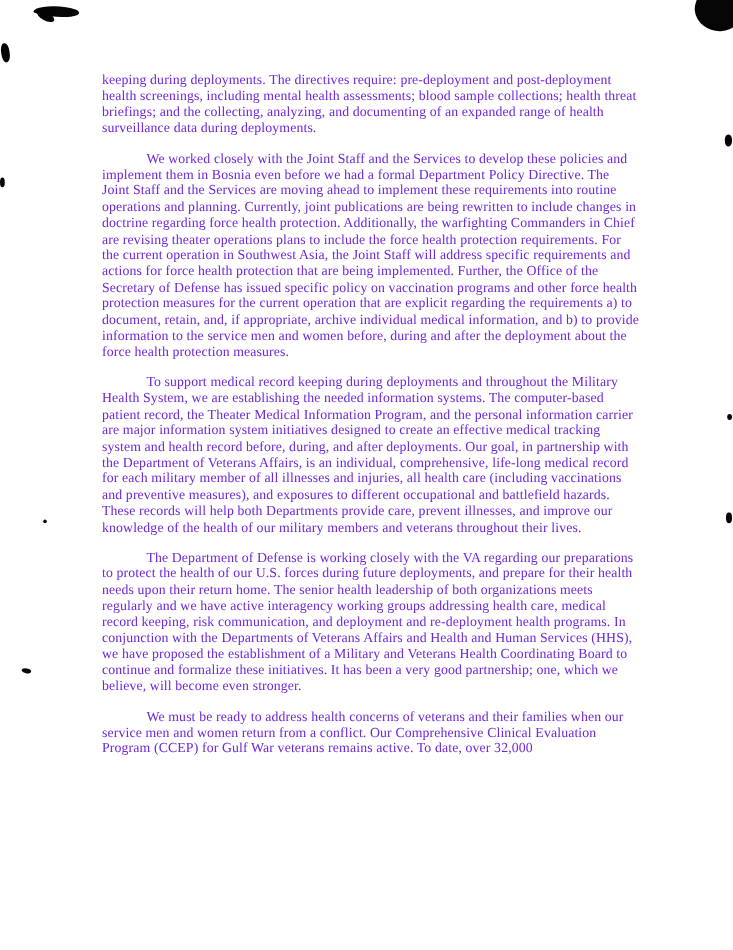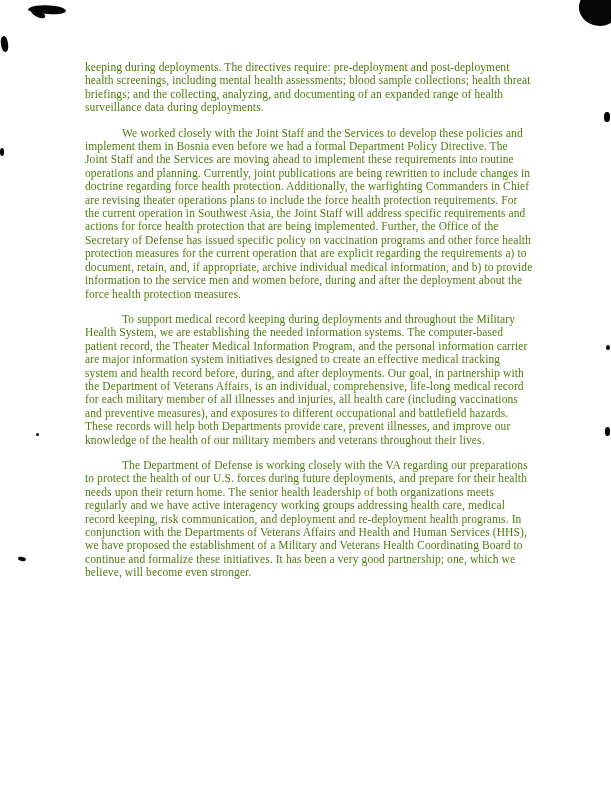--- a/index.html
+++ b/index.html
@@ -7,21 +7,21 @@
     padding: 0;
     background: #ffffff;
   }
   .page {
     position: relative;
     width: 611px;
     height: 636px;
     background: #ffffff;
     overflow: hidden;
     font-family: "Liberation Serif", serif;
-    color: #4d7c0f;
+    color: #6d28d9;
   }
   .text-block {
     position: absolute;
     left: 85px;
     top: 61px;
     width: 448px;
     font-size: 11.5px;
     line-height: 13.4px;
     text-align: left;
     letter-spacing: 0.1px;
@@ -91,17 +91,18 @@
   <div class="artifact a-right2"></div>
   <div class="artifact a-right3"></div>
   <div class="artifact a-right4"></div>
   <div class="artifact a-speck1"></div>
 
   <div class="text-block">
     <p class="para no-indent">keeping during deployments. The directives require: pre-deployment and post-deployment health screenings, including mental health assessments; blood sample collections; health threat briefings; and the collecting, analyzing, and documenting of an expanded range of health surveillance data during deployments.</p>
     <p class="para">We worked closely with the Joint Staff and the Services to develop these policies and implement them in Bosnia even before we had a formal Department Policy Directive. The Joint Staff and the Services are moving ahead to implement these requirements into routine operations and planning. Currently, joint publications are being rewritten to include changes in doctrine regarding force health protection. Additionally, the warfighting Commanders in Chief are revising theater operations plans to include the force health protection requirements. For the current operation in Southwest Asia, the Joint Staff will address specific requirements and actions for force health protection that are being implemented. Further, the Office of the Secretary of Defense has issued specific policy on vaccination programs and other force health protection measures for the current operation that are explicit regarding the requirements a) to document, retain, and, if appropriate, archive individual medical information, and b) to provide information to the service men and women before, during and after the deployment about the force health protection measures.</p>
     <p class="para">To support medical record keeping during deployments and throughout the Military Health System, we are establishing the needed information systems. The computer-based patient record, the Theater Medical Information Program, and the personal information carrier are major information system initiatives designed to create an effective medical tracking system and health record before, during, and after deployments. Our goal, in partnership with the Department of Veterans Affairs, is an individual, comprehensive, life-long medical record for each military member of all illnesses and injuries, all health care (including vaccinations and preventive measures), and exposures to different occupational and battlefield hazards. These records will help both Departments provide care, prevent illnesses, and improve our knowledge of the health of our military members and veterans throughout their lives.</p>
     <p class="para">The Department of Defense is working closely with the VA regarding our preparations to protect the health of our U.S. forces during future deployments, and prepare for their health needs upon their return home. The senior health leadership of both organizations meets regularly and we have active interagency working groups addressing health care, medical record keeping, risk communication, and deployment and re-deployment health programs. In conjunction with the Departments of Veterans Affairs and Health and Human Services (HHS), we have proposed the establishment of a Military and Veterans Health Coordinating Board to continue and formalize these initiatives. It has been a very good partnership; one, which we believe, will become even stronger.</p>
+    <p class="para">We must be ready to address health concerns of veterans and their families when our service men and women return from a conflict. Our Comprehensive Clinical Evaluation Program (CCEP) for Gulf War veterans remains active. To date, over 32,000</p>
   </div>
 
   <div class="page-number">2</div>
 
 </div>
 
 </body></html>

